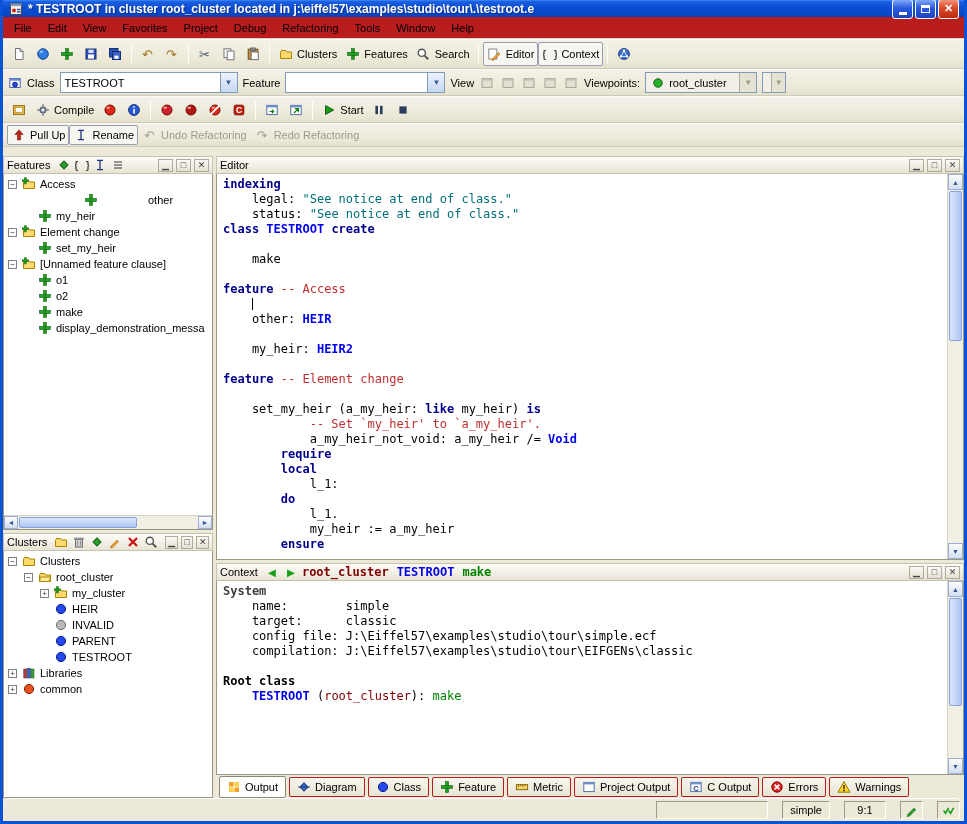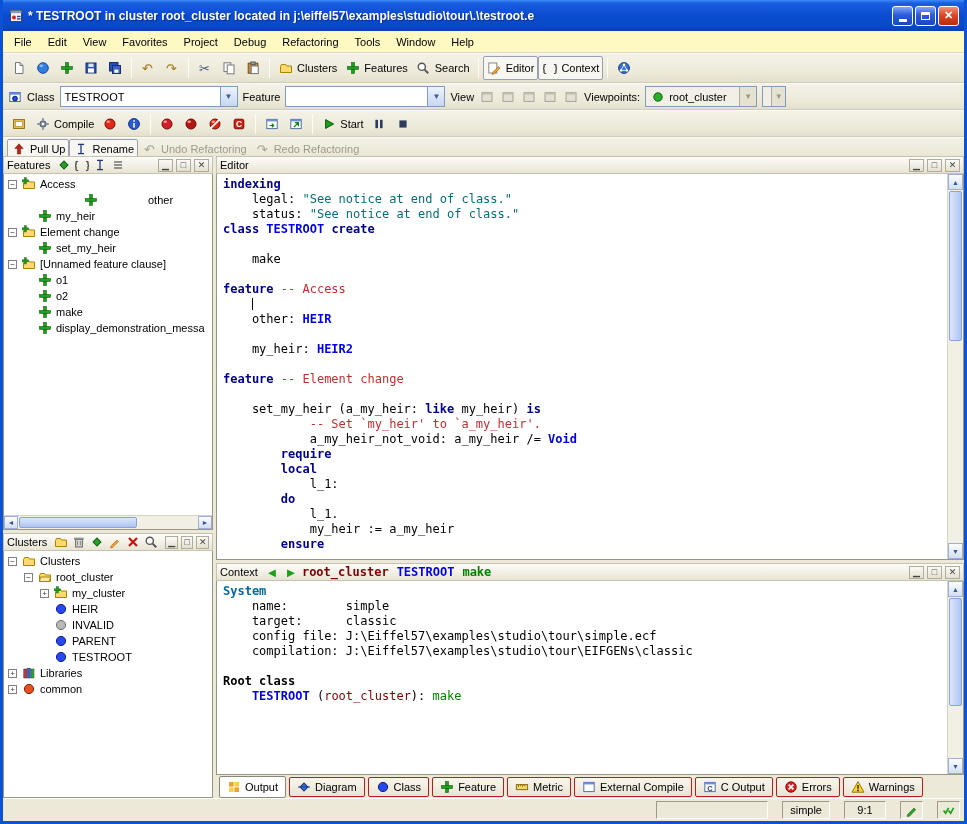--- a/index.html
+++ b/index.html
@@ -2,34 +2,34 @@
 <html><head>
 <meta charset="utf-8">
 <style>
   * { margin:0; padding:0; box-sizing:border-box; }
   html,body { background:#9aa8bd; }
   body { font-family:"Liberation Sans", sans-serif; font-size:11px; color:#000; }
   #app { position:relative; width:967px; height:824px; background:#ece9d8;
          border-left:3px solid #0a53d6; border-right:3px solid #0a53d6; border-bottom:3px solid #0a53d6; overflow:hidden; }
 
   
-  .titlebar { height:31px; display:flex; align-items:center; gap:5px; padding:0 5px;
+  .titlebar { height:17px; display:flex; align-items:center; gap:5px; padding:0 5px;
     background:linear-gradient(180deg,#3c8cf8 0%,#1a5ee0 10%,#0b4bd0 50%,#0a49c8 82%,#0940b0 100%);
     color:#fff; font-weight:bold; font-size:12px; text-shadow:1px 1px 1px #0a2e8a; }
   .title-text { white-space:nowrap; overflow:hidden; text-overflow:ellipsis; flex:1; }
   .win-btns { display:flex; gap:2px; }
   .wbtn { width:21px; height:20px; border:1px solid #fff; border-radius:3px; color:#fff;
     background:linear-gradient(180deg,#7fa8f8,#2a5ade 45%,#1c44c0); display:flex; align-items:center; justify-content:center;
     font-size:11px; line-height:1; text-shadow:none; }
   .wbtn.close { background:linear-gradient(180deg,#f09078,#dd4828 45%,#b82c0c); font-weight:bold; }
   .wbtn.min span { display:block; width:8px; height:3px; background:#fff; margin-top:9px; }
   .wbtn.max span { display:block; width:9px; height:8px; border:1px solid #fff; border-top:3px solid #fff; }
 
   
-  .menubar { height:22px; display:flex; align-items:stretch; padding-left:3px; background:#fef9c3; border-bottom:1px solid #dbd7c6; }
+  .menubar { height:22px; display:flex; align-items:stretch; padding-left:3px; background:#b91c1c; border-bottom:1px solid #dbd7c6; }
   .menu-item { display:flex; align-items:center; padding:0 8px; cursor:default; }
 
   
   .toolbar { display:flex; align-items:center; background:linear-gradient(180deg,#f4f2e8,#ece9d8 70%,#e4e0ce);
     border-top:1px solid #fbfaf6; border-bottom:1px solid #cfccba; padding:1px 4px; }
   .tb1 { height:30px; }
   .tb2 { height:27px; gap:5px; }
   .tb3 { height:27px; }
   .tb4 { height:24px; }
   .tbtn { height:24px; min-width:24px; padding:0 3px; display:flex; align-items:center; gap:4px;
@@ -81,21 +81,21 @@
   
   .code-area { position:absolute; inset:0 16px 0 0; overflow:hidden; padding:3px 0 0 6px; }
   .code-line, .ctx-line { height:15px; line-height:15px; font-family:"DejaVu Sans Mono", monospace; font-size:12px; white-space:pre; }
   .c-kw  { color:#00008b; font-weight:bold; }
   .c-cls { color:#0000f0; font-weight:bold; }
   .c-str { color:#00707a; }
   .c-com { color:#c03030; }
   .c-pl  { color:#000; }
   .c-grn { color:#008200; }
   .c-mar { color:#800000; }
-  .c-sys { color:#0369a1; font-weight:bold; }
+  .c-sys { color:#404040; font-weight:bold; }
   .c-root{ color:#000000; font-weight:bold; }
   .caret { display:inline-block; width:0; border-left:1.5px solid #000; height:12px; vertical-align:-2px; }
 
   
   .vscroll { position:absolute; top:0; right:0; bottom:0; width:16px; background:#f2efe4; border-left:1px solid #d8d4c4;
     display:flex; flex-direction:column; }
   .sbtn { flex:none; height:16px; background:linear-gradient(180deg,#fdfdfb,#d4def2); border:1px solid #9ab0d8; color:#30589a;
     font-size:7px; display:flex; align-items:center; justify-content:center; }
   .sthumb { flex:none; margin:1px; background:linear-gradient(90deg,#dce6fb,#aec4f2); border:1px solid #88a4dc; border-radius:2px; }
   .strack { flex:1; }
@@ -113,21 +113,21 @@
 
   
   .tabs-row { height:23px; flex:none; display:flex; align-items:center; gap:3px; padding:1px 3px; background:#ece9d8; }
   .tab { height:20px; display:flex; align-items:center; gap:4px; padding:0 7px; border:1px solid #b91c1c; border-radius:2px;
     background:linear-gradient(180deg,#f8f6ee,#e8e4d4); font-size:11px; white-space:nowrap; }
   .tab.active { background:#fff; border-color:#8a8774; height:22px; }
   .tab .ticon { width:14px; height:14px; }
 
   
   .statusbar { position:absolute; left:0; right:0; bottom:0; height:23px; display:flex; align-items:center; gap:14px;
-    padding:2px 4px; background:#ece9d8; border-top:1px solid #fff; }
+    padding:2px 4px; background:#ece9d8; border-top:1px solid #fff;border-radius:9px; }
   .sb-flex { flex:1; }
   .sb-cell { height:18px; border:1px solid; border-color:#9e9a8c #fff #fff #9e9a8c; display:flex; align-items:center;
     justify-content:center; padding:0 7px; background:#ece9d8; white-space:nowrap; }
   .sb-icon { padding:0 3px; }
 
   svg { display:block; }
 </style>
 </head>
 <body>
 
@@ -961,21 +961,21 @@
             </span>
             <span>Metric</span>
           </div>
           <div class="tab">
             <span class="ticon">
               <svg viewBox="0 0 14 14" width="14" height="14" aria-hidden="true">
                 <rect x="1.8" y="2.4" width="10.4" height="9.2" fill="#fff" stroke="#5070a8"></rect>
                 <rect x="1.8" y="2.4" width="10.4" height="2" fill="#7090cc"></rect>
               </svg>
             </span>
-            <span>External Compile</span>
+            <span>Project Output</span>
           </div>
           <div class="tab">
             <span class="ticon">
               <svg viewBox="0 0 14 14" width="14" height="14" aria-hidden="true">
                 <rect x="1.8" y="2.4" width="10.4" height="9.2" fill="#fff" stroke="#5070a8"></rect>
                 <rect x="1.8" y="2.4" width="10.4" height="2" fill="#7090cc"></rect>
                 <text x="7" y="10.6" font-size="7.5" text-anchor="middle" fill="#203880" font-weight="bold" font-family="sans-serif">C</text>
               </svg>
             </span>
             <span>C Output</span>

